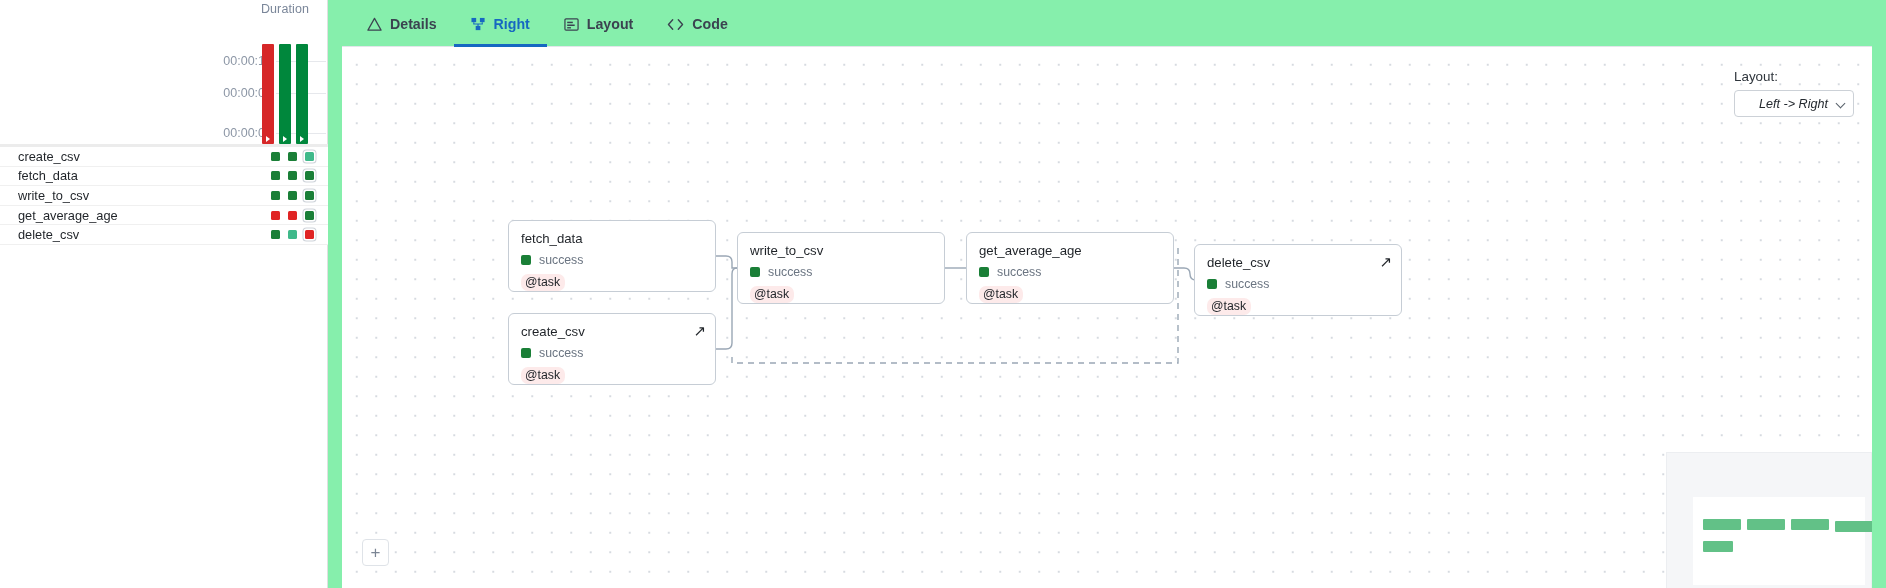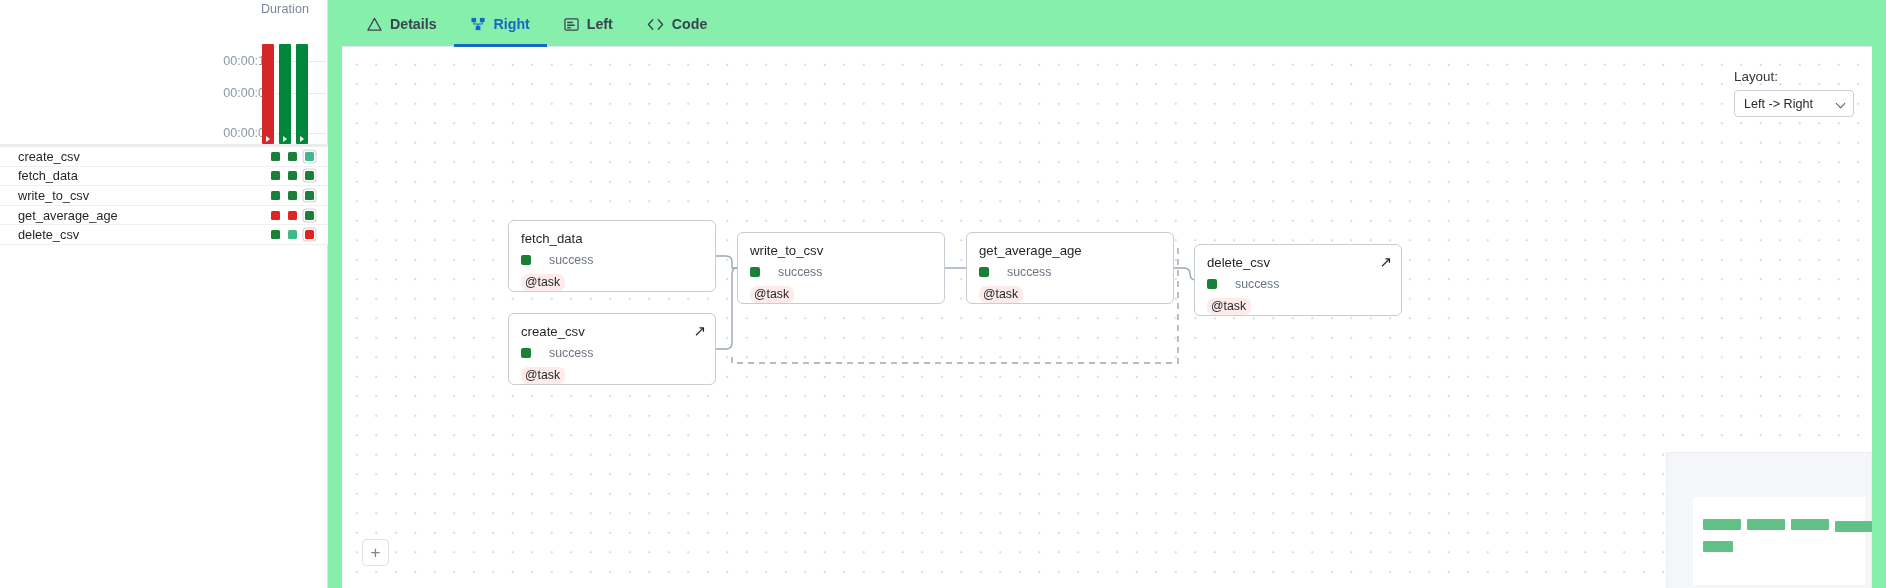--- a/index.html
+++ b/index.html
@@ -113,22 +113,22 @@
     position: absolute; right: 18px; top: 22px;
     display: flex; flex-direction: column; gap: 6px;
     align-items: flex-start; z-index: 6;
   }
   .layout-label { font-size: 13.4px; color: #30363d; }
   .layout-select {
     width: 120px; height: 27px;
     border: 1px solid #ccd1d7; border-radius: 4px;
     background: #ffffff;
     display: flex; align-items: center; justify-content: space-between;
-    padding: 0 7px 0 9px;
-    font-size: 12.6px; color: #24292f; cursor: pointer;
+    padding: 0 7px 0 24px;
+    font-size: 12.6px; color: #24292f; cursor: pointer; font-style: italic;
   }
   .chev { width: 9px; height: 9px; position: relative; }
   .chev::before {
     content: ""; position: absolute; left: 0; top: 1px;
     width: 6px; height: 6px;
     border-right: 1.4px solid #57606a;
     border-bottom: 1.4px solid #57606a;
     transform: rotate(45deg);
   }
 
@@ -140,21 +140,21 @@
     border-radius: 6px;
     padding: 10px 12px 11px 12px;
     z-index: 4;
     cursor: pointer;
   }
   .node-title {
     font-size: 13.2px; color: #1f2328; margin-bottom: 7px;
     white-space: nowrap;
   }
   .node-state {
-    display: flex; align-items: center; gap: 18px; margin-bottom: 5px;
+    display: flex; align-items: center; gap: 8px; margin-bottom: 5px;
   }
   .node-state-sq { width: 10px; height: 10px; border-radius: 2px; }
   .node-state-text { font-size: 12.3px; color: #6b7582; }
   .node-op {
     display: inline-block;
     font-size: 12.3px; color: #1f2328;
     background: #fdeaea; border-radius: 7px;
     padding: 1px 5px 2px 4px;
   }
   .node-arrow {
@@ -291,21 +291,21 @@
         </div>
         <div class="tab">
           <span>
             <svg width="15" height="15" viewBox="0 0 16 16">
               <rect x="1" y="2" width="14" height="12" rx="1.2" fill="none" stroke="currentColor" stroke-width="1.3"></rect>
               <rect x="3.4" y="5" width="6" height="1.6" fill="currentColor"></rect>
               <rect x="3.4" y="8" width="8" height="1.6" fill="currentColor"></rect>
               <rect x="3.4" y="10.8" width="4" height="1.4" fill="currentColor"></rect>
             </svg>
           </span>
-          <span>Left</span>
+          <span>Layout</span>
         </div>
         <div class="tab">
           <span>
             <svg width="17" height="15" viewBox="0 0 18 16">
               <path d="M6 3 L1.5 8 L6 13 M12 3 L16.5 8 L12 13" fill="none" stroke="currentColor" stroke-width="1.5" stroke-linecap="round" stroke-linejoin="round"></path>
             </svg>
           </span>
           <span>Code</span>
         </div>
       </div>

